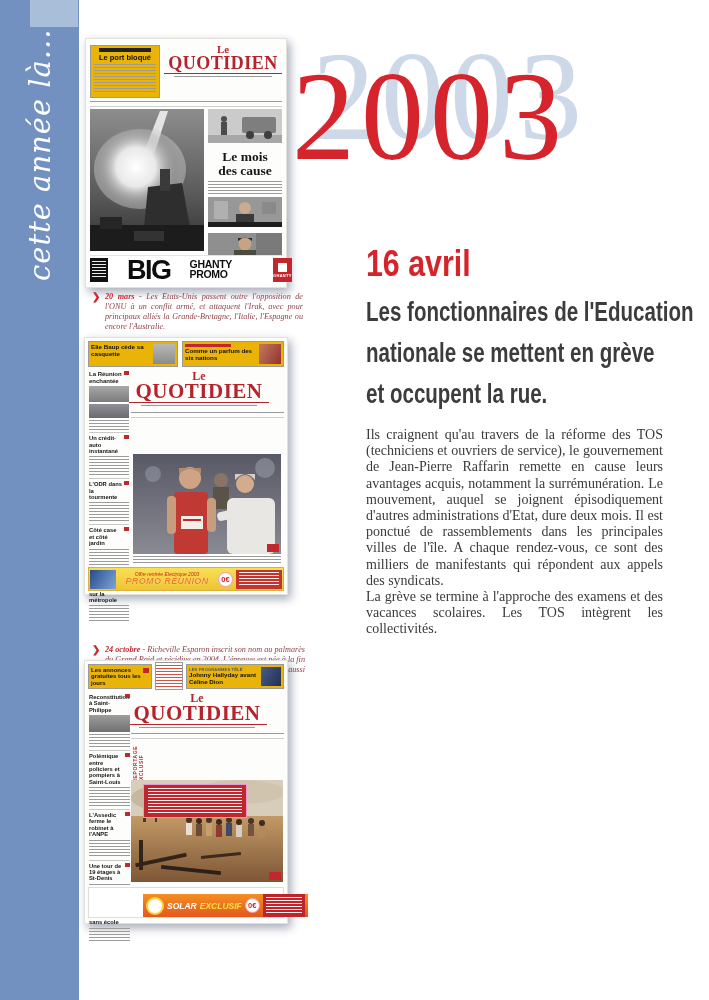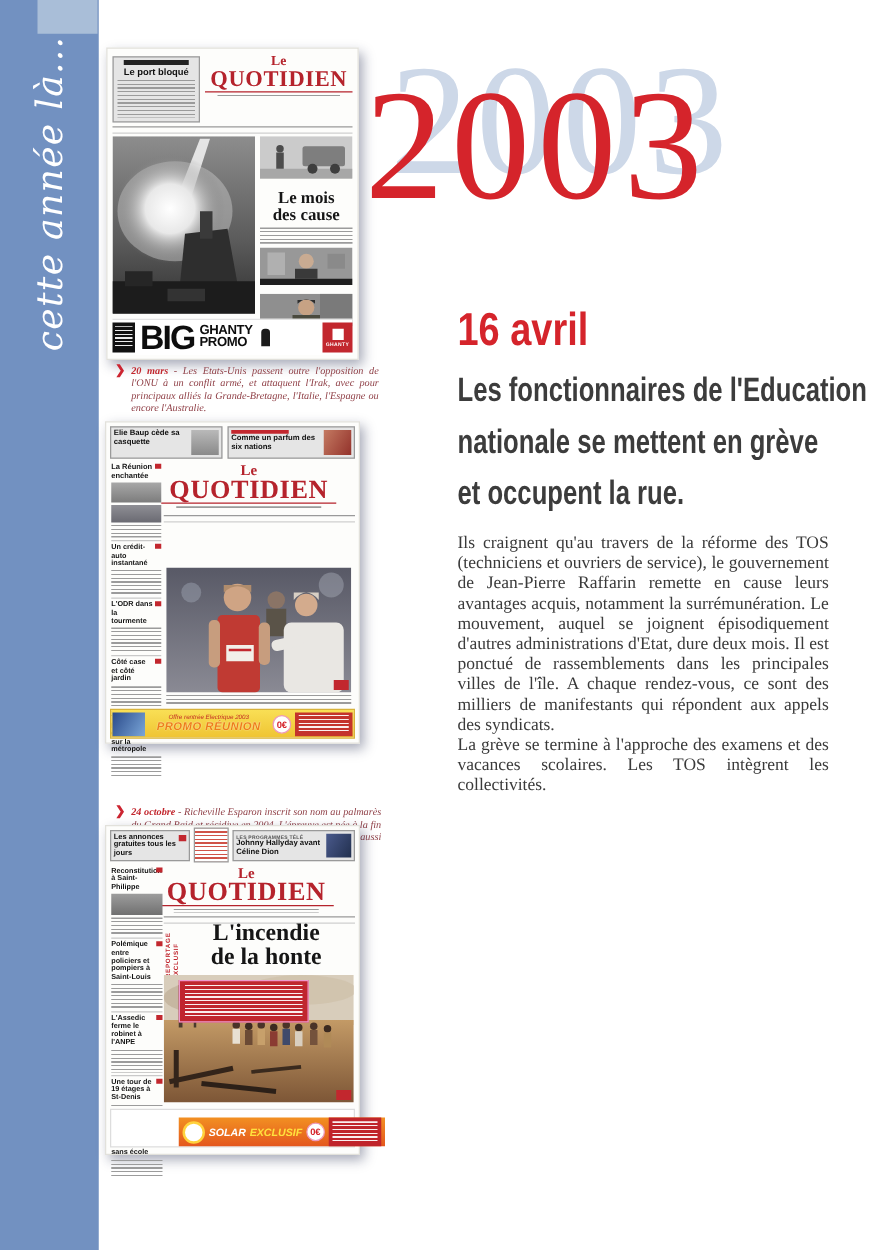--- a/index.html
+++ b/index.html
@@ -7,21 +7,21 @@
         font-family:"Liberation Sans",sans-serif}
   .abs{position:absolute}
   
   .strip{left:0;top:0;width:79px;height:1000px;background:#7291c1}
   .strip-tab{left:30px;top:0;width:48px;height:27px;background:#a9bed8}
   .strip-label{left:0;top:46px;width:79px;height:218px;display:flex;align-items:center;justify-content:center;
        writing-mode:vertical-rl;transform:rotate(180deg);color:#fff;
        font-family:"DejaVu Serif",serif;font-style:italic;font-size:29px;letter-spacing:1px;white-space:nowrap}
   
   .paper{background:#fdfdfb;border:1px solid #e2e1db;box-shadow:3px 4px 9px rgba(25,35,70,.38)}
-  .box{border:1px solid #9a9a9a;background:#e5e5e5;box-sizing:border-box}
+  .box{border:1px solid #9a9a9a;background:#eab308;box-sizing:border-box}
   .fl{background-image:repeating-linear-gradient(#9b9b9b 0,#9b9b9b 1px,transparent 1px,transparent 3px)}
   .fl-w{background-image:repeating-linear-gradient(rgba(255,255,255,.92) 0,rgba(255,255,255,.92) 1px,transparent 1px,transparent 3px)}
   .mt{font-weight:bold;color:#101010;line-height:1.08}
   .redsq{width:6px;height:5px;background:#c2272e;flex:none}
   .mastwrap{text-align:center;color:#b5232c;font-family:"Liberation Serif",serif;font-weight:bold}
   .mast-le{display:block;line-height:1}
   .mast-name{display:block;line-height:.92;letter-spacing:.5px}
   .mast-rule{border-top:1px solid #b5232c;margin-top:1px}
   .dateline{border-top:1px solid #9a9a9a;border-bottom:1px solid #cfcfcf;height:4px}
   .np-headline{font-family:"Liberation Serif",serif;font-weight:bold;color:#161616;text-align:center}
@@ -37,21 +37,21 @@
   .year{font-family:"Liberation Serif",serif;line-height:1;letter-spacing:6px}
   .year-ghost{color:#cdd8e8;font-size:126px}
   .year-red{color:#d5242b;font-size:126px}
   .art-date{font-size:37px;font-weight:bold;color:#d5242b;transform:scaleX(.82);transform-origin:0 50%;white-space:nowrap}
   .hl-line{white-space:nowrap;transform:scaleX(.76);transform-origin:0 50%;font-size:27px;font-weight:bold;
        color:#3c3c3c;line-height:41px}
   .bodytxt{width:297px;font-family:"Liberation Serif",serif;font-size:14px;line-height:16.2px;
        color:#3a3a3a;text-align:justify}
   .bodytxt p{margin:0}
   
-  .promo{display:flex;align-items:center;background:#fff;border-top:1px solid #e3e3e3;gap:4px}
+  .promo{display:flex;align-items:center;background:#fff;border-top:1px solid #e3e3e3;gap:19px}
   .promo-big{font-size:27px;font-weight:bold;letter-spacing:-1.5px;color:#0d0d0d;line-height:1}
   .promo-stack{font-size:10.5px;font-weight:bold;line-height:.95;color:#0d0d0d;letter-spacing:-.3px}
   .ghanty-logo{margin-left:auto;width:24px;height:24px;background:#c2272e;color:#fff;display:flex;
        flex-direction:column;align-items:center;justify-content:center;gap:1px}
   .ghanty-logo .glyph{width:9px;height:9px;background:#fff}
   .ghanty-logo .txt{font-size:4px;font-weight:bold;letter-spacing:.3px}
   .zero{width:13px;height:13px;background:#fff;border-radius:50%;color:#d5242b;font-size:7.5px;font-weight:bold;
        display:flex;align-items:center;justify-content:center;flex:none;border:1px solid #e9b}
   .vlabel{writing-mode:vertical-rl;transform:rotate(180deg);font-size:5px;font-weight:bold;color:#c0262e;
        letter-spacing:.6px;text-align:center}
@@ -291,24 +291,20 @@
         <span class="redsq"></span>
         <div class="fl" style="height:18px;margin-top:2px"></div>
       </div>
       <div class="sb-item">
         <div class="sb-title">Deux samedis sans école</div>
         <span class="redsq"></span>
         <div class="fl" style="height:14px;margin-top:2px"></div>
       </div>
     </div>
     <div class="abs vlabel" style="left:47px;top:77px;width:10px;height:62px">UN REPORTAGE EXCLUSIF</div>
-    <div class="abs np-headline" style="left:58px;top:76px;width:140px;font-size:19px;line-height:1.02">
-      <div>L'incendie</div>
-      <div>de la honte</div>
-    </div>
     <svg class="abs" style="left:46px;top:119px" width="152" height="102" viewBox="0 0 152 102">
       <defs>
         <linearGradient id="v-g" x1="0" y1="0" x2="0" y2="1">
           <stop offset="0" stop-color="#c39a66"></stop>
             <stop offset="1" stop-color="#7d5636"></stop>
         </linearGradient>
       </defs>
       <rect width="152" height="40" fill="#d8cdbb"></rect>
       <ellipse cx="40" cy="18" rx="40" ry="14" fill="#c2b19b" opacity=".8"></ellipse>
       <ellipse cx="110" cy="12" rx="44" ry="12" fill="#cfc2ab" opacity=".8"></ellipse>

